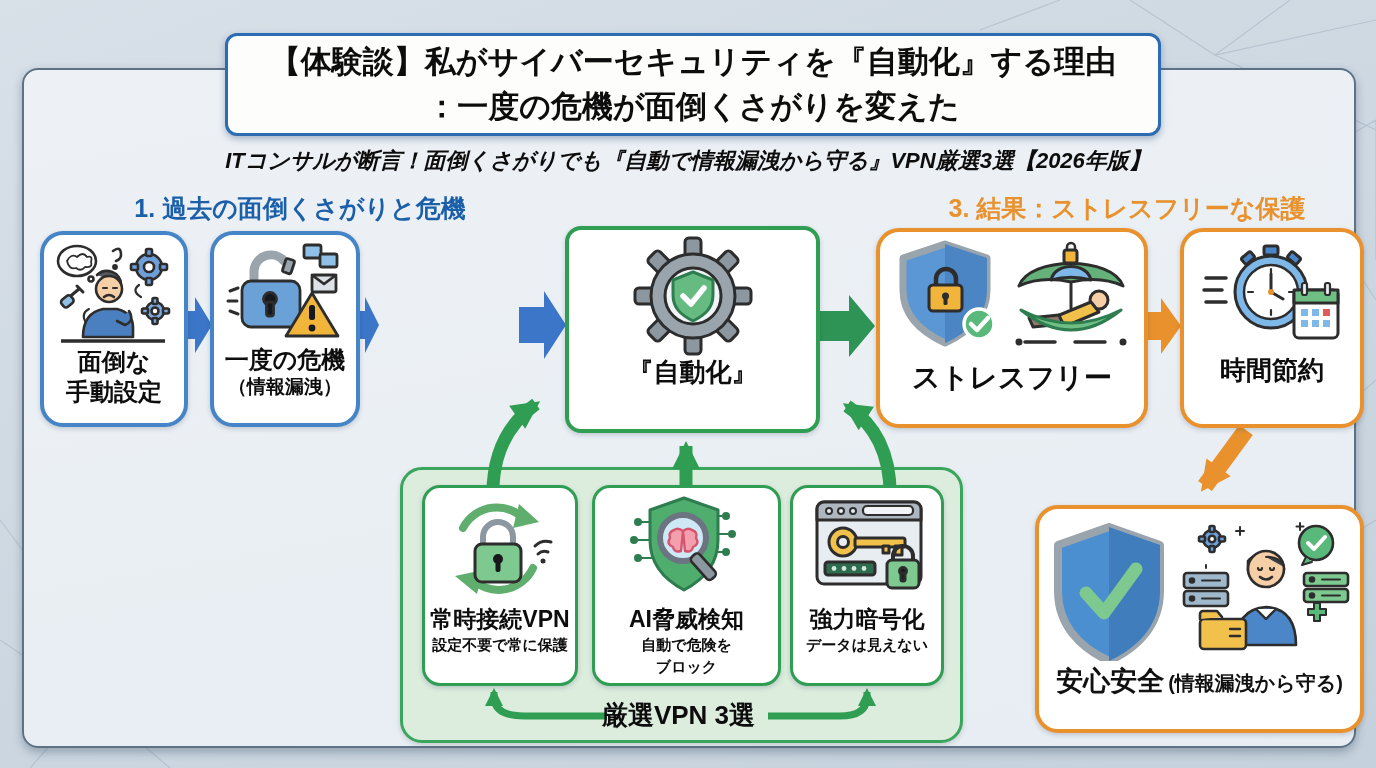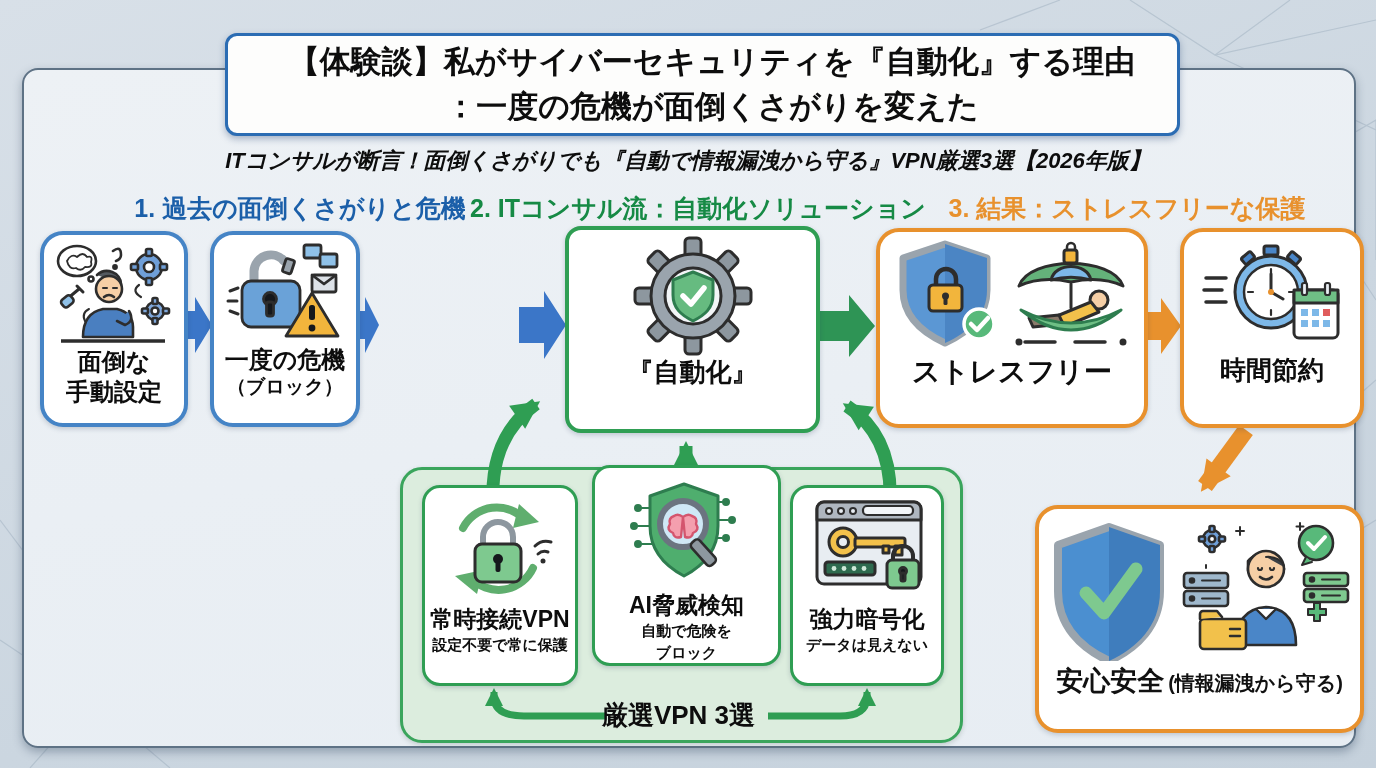--- a/index.html
+++ b/index.html
@@ -17,21 +17,20 @@
     background:linear-gradient(170deg,#edf1f5 0%,#e7edf3 100%);
     border:2px solid #5e7285;border-radius:16px;
     box-shadow:0 4px 10px rgba(40,60,85,.35);z-index:1;
   }
   .title-box{
     position:absolute;left:225px;top:33px;width:930px;height:97px;
     background:#fdfdfc;border:3px solid #2b6cb3;border-radius:12px;
     box-shadow:0 3px 7px rgba(30,60,110,.35);
     display:flex;flex-direction:column;align-items:center;justify-content:center;
     z-index:20;
-    padding-left:19px;
   }
   .title-line{font-size:31px;font-weight:800;line-height:1.42;color:#0d0d0d;white-space:nowrap;}
   .subtitle{
     position:absolute;left:0;top:146px;width:1376px;text-align:center;
     font-size:22px;font-weight:800;color:#0d0d0d;z-index:10;white-space:nowrap;font-style:italic;
   }
   .section-header{position:absolute;top:192px;font-size:25px;font-weight:800;text-align:center;z-index:10;white-space:nowrap;}
   .sh-1{left:50px;width:500px;color:#1b5fa9;}
   .sh-2{left:470px;width:440px;color:#168a45;}
   .sh-3{left:922px;width:410px;color:#e8912d;}
@@ -42,40 +41,40 @@
     box-shadow:0 2px 5px rgba(40,60,85,.22);z-index:10;
   }
   .b-blue{border:4px solid #4584c6;}
   .b-green{border:4px solid #2f9e53;}
   .b-orange{border:4px solid #e8912d;}
 
   .box-step1{left:40px;top:231px;width:140px;height:188px;}
   .box-step2{left:210px;top:231px;width:142px;height:188px;}
   .box-step3{left:377px;top:231px;width:141px;height:188px;}
   .box-center{left:565px;top:226px;width:247px;height:199px;border-radius:16px;}
-  .box-stress{left:876px;top:228px;width:264px;height:192px;}
+  .box-stress{left:876px;top:228px;width:264px;height:192px;gap:6px;}
   .box-time{left:1180px;top:228px;width:176px;height:192px;}
   .box-final{left:1035px;top:505px;width:321px;height:220px;}
 
   .icon-wrap{flex:0 0 auto;display:flex;align-items:center;justify-content:center;margin-top:6px;}
   .cap{font-weight:800;text-align:center;line-height:1.25;color:#0d0d0d;white-space:nowrap;}
   .cap-24{font-size:24px;}
   .cap-22{font-size:22px;}
   .cap-19{font-size:19px;}
   .cap-28{font-size:28px;}
   .cap-26{font-size:26px;}
 
   .vpn-container{
     position:absolute;left:400px;top:467px;width:557px;height:270px;
     background:#dcedde;border:3px solid #3aa55c;border-radius:22px;
     box-shadow:0 2px 5px rgba(40,70,50,.2);z-index:2;
   }
   .vpn-box{border-radius:18px;border-width:3.5px;z-index:10;}
   .box-vpn1{left:422px;top:485px;width:150px;height:195px;}
-  .box-vpn2{left:592px;top:465px;width:183px;height:195px;justify-content:flex-end;}
+  .box-vpn2{left:592px;top:485px;width:183px;height:195px;}
   .box-vpn3{left:790px;top:485px;width:148px;height:195px;}
   .vpn-title{font-size:23px;font-weight:800;white-space:nowrap;line-height:1.2;}
   .vpn-sub{font-size:15px;font-weight:800;white-space:nowrap;line-height:1.25;margin-top:2px;}
   .vpn-label{
     position:absolute;left:400px;top:698px;width:557px;text-align:center;
     font-size:26px;font-weight:800;color:#0d0d0d;z-index:10;
   }
   .final-cap{display:flex;align-items:baseline;gap:4px;margin-top:2px;}
   .final-main{font-size:27px;font-weight:800;white-space:nowrap;}
   .final-sub{font-size:20px;font-weight:800;white-space:nowrap;}
@@ -105,21 +104,20 @@
   <div class="main-panel"></div>
 
   <div class="title-box">
     <div class="title-line">【体験談】私がサイバーセキュリティを『自動化』する理由</div>
     <div class="title-line">：一度の危機が面倒くさがりを変えた</div>
   </div>
 
   <div class="subtitle">ITコンサルが断言！面倒くさがりでも『自動で情報漏洩から守る』VPN厳選3選【2026年版】</div>
 
   <div class="section-header sh-1">1. 過去の面倒くさがりと危機</div>
-  <div class="section-header sh-2">2. ITコンサル流：自動化ソリューション</div>
   <div class="section-header sh-3">3. 結果：ストレスフリーな保護</div>
 
   <div class="vpn-container"></div>
 
   <svg class="arrows" width="1376" height="768">
     <defs>
       <marker id="ah-green" markerUnits="userSpaceOnUse" markerWidth="34" markerHeight="34" refX="26" refY="17" orient="auto">
         <path d="M3,3 L31,17 L3,31 Z" fill="#2f9e53"></path>
       </marker>
       <marker id="ah-green-sm" markerUnits="userSpaceOnUse" markerWidth="22" markerHeight="22" refX="16" refY="11" orient="auto">
@@ -207,21 +205,21 @@
           <rect x="96" y="13" width="17" height="13" rx="2" fill="#8fc1e8"></rect>
           <rect x="88" y="34" width="24" height="17" rx="2" fill="#dde2e8"></rect>
           <path d="M88,34 l12,9 l12,-9" fill="none"></path>
           <path d="M88,52 L114,95 H62 Z" fill="#f2b53c"></path>
           <rect x="85" y="64" width="6" height="15" rx="2.5" fill="#15181c" stroke="none"></rect>
           <circle cx="88" cy="87" r="3.4" fill="#15181c" stroke="none"></circle>
         </g>
       </svg>
     </div>
     <div class="cap cap-24">一度の危機</div>
-    <div class="cap cap-19">（ブロック）</div>
+    <div class="cap cap-19">（情報漏洩）</div>
   </div>
 
 
   <div class="box b-green box-center">
     <div class="icon-wrap">
       <svg width="122" height="120" viewBox="0 0 120 120">
         <g stroke="#2d2d2d" stroke-width="3" stroke-linejoin="round">
           <g fill="#8d979f">
             <rect x="52" y="2" width="16" height="20" rx="4"></rect>
               <rect x="52" y="98" width="16" height="20" rx="4"></rect>

